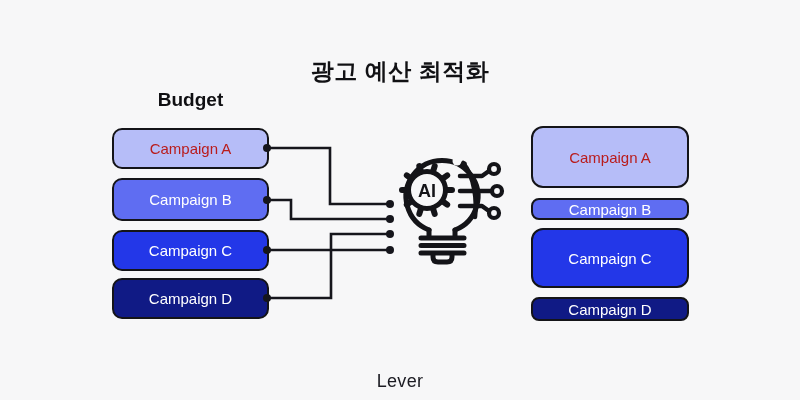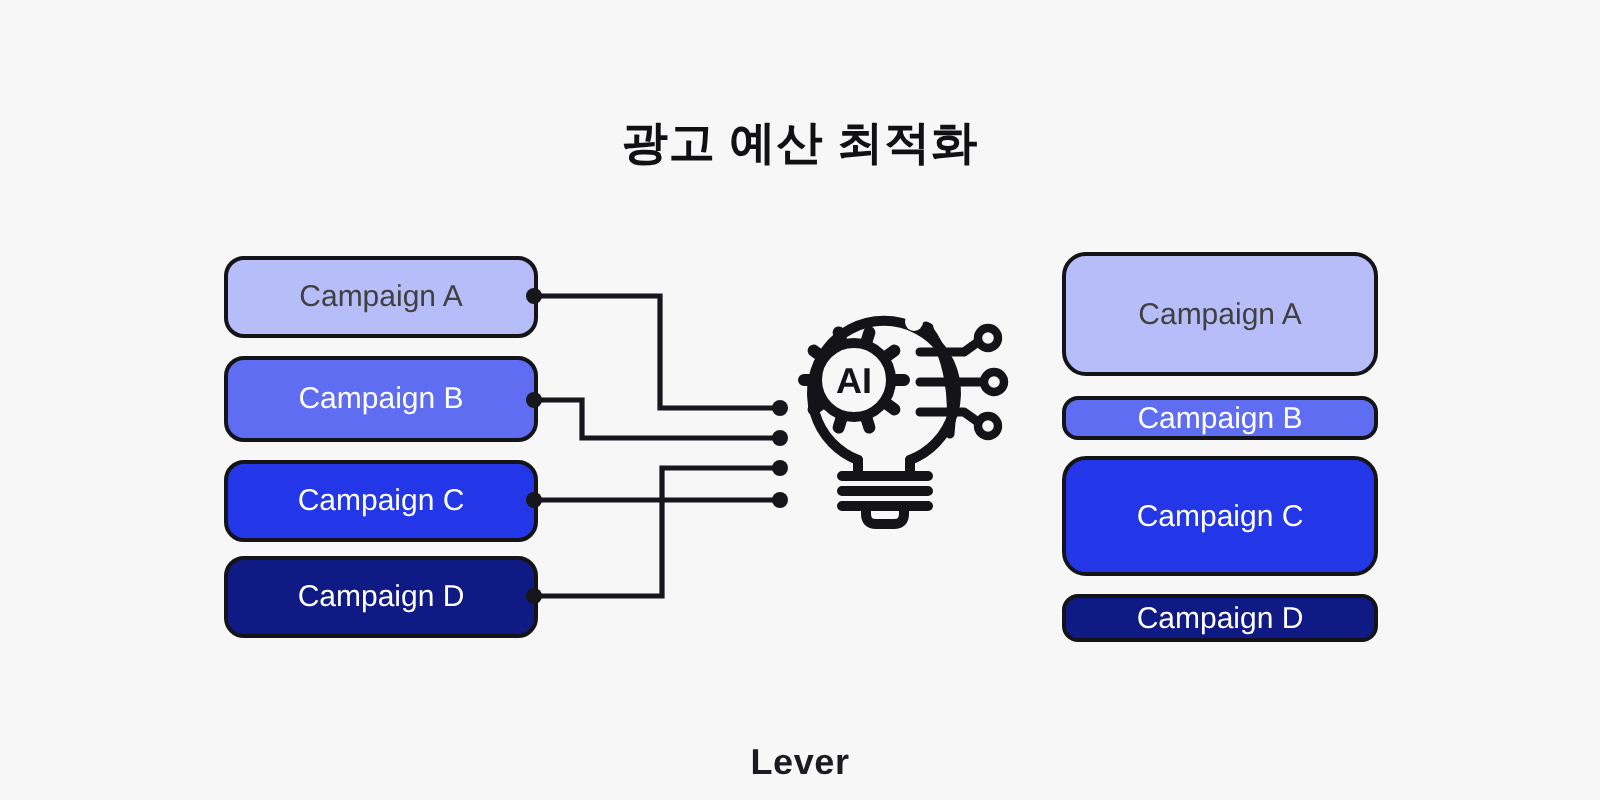--- a/index.html
+++ b/index.html
@@ -26,51 +26,52 @@
 
   .cbox{
     position:absolute;box-sizing:border-box;
     border:2px solid #141418;border-radius:10px;
     display:flex;align-items:center;justify-content:center;
     z-index:1;
   }
   .cbox span{
     font-size:15px;font-weight:500;color:#ffffff;line-height:1;
   }
-  .cbox.light span{color:#404040;text-align:right;}
+  .cbox.light span{color:#b91c1c;text-align:right;}
 
   
   .lb{left:112px;width:157px;}
   .lb.a{top:128px;height:41px;}
   .lb.b{top:178px;height:43px;}
   .lb.c{top:230px;height:41px;}
   .lb.d{top:278px;height:41px;}
 
   
   .rb{left:531px;width:158px;}
   .rb.a{top:126px;height:62px;border-radius:12px;}
   .rb.b{top:198px;height:22px;border-radius:8px;}
   .rb.c{top:228px;height:60px;border-radius:12px;}
   .rb.d{top:297px;height:24px;border-radius:8px;}
 
   .wires{position:absolute;left:0;top:0;z-index:2;pointer-events:none;}
   .ai-icon-wrap{position:absolute;left:385px;top:151px;width:125px;height:125px;z-index:2;text-decoration:underline;}
 
   .footer-logo{
     position:absolute;left:0;top:371px;width:800px;text-align:center;
-    font-size:18px;font-weight:700;color:#1b1b22;letter-spacing:.3px;
+    font-size:18px;font-weight:400;color:#1b1b22;letter-spacing:.3px;
   }
 </style>
 </head>
 <body>
 
 <div class="stage">
 
   <div class="title">광고 예산 최적화</div>
 
+  <div class="col-header left">Budget</div>
 
   <div class="cbox lb a light" style="background-color: rgb(182, 189, 248);">
     <span>Campaign A</span>
   </div>
   <div class="cbox lb b" style="background-color: rgb(95, 109, 242);">
     <span>Campaign B</span>
   </div>
   <div class="cbox lb c" style="background-color: rgb(35, 55, 232);">
     <span>Campaign C</span>
   </div>

